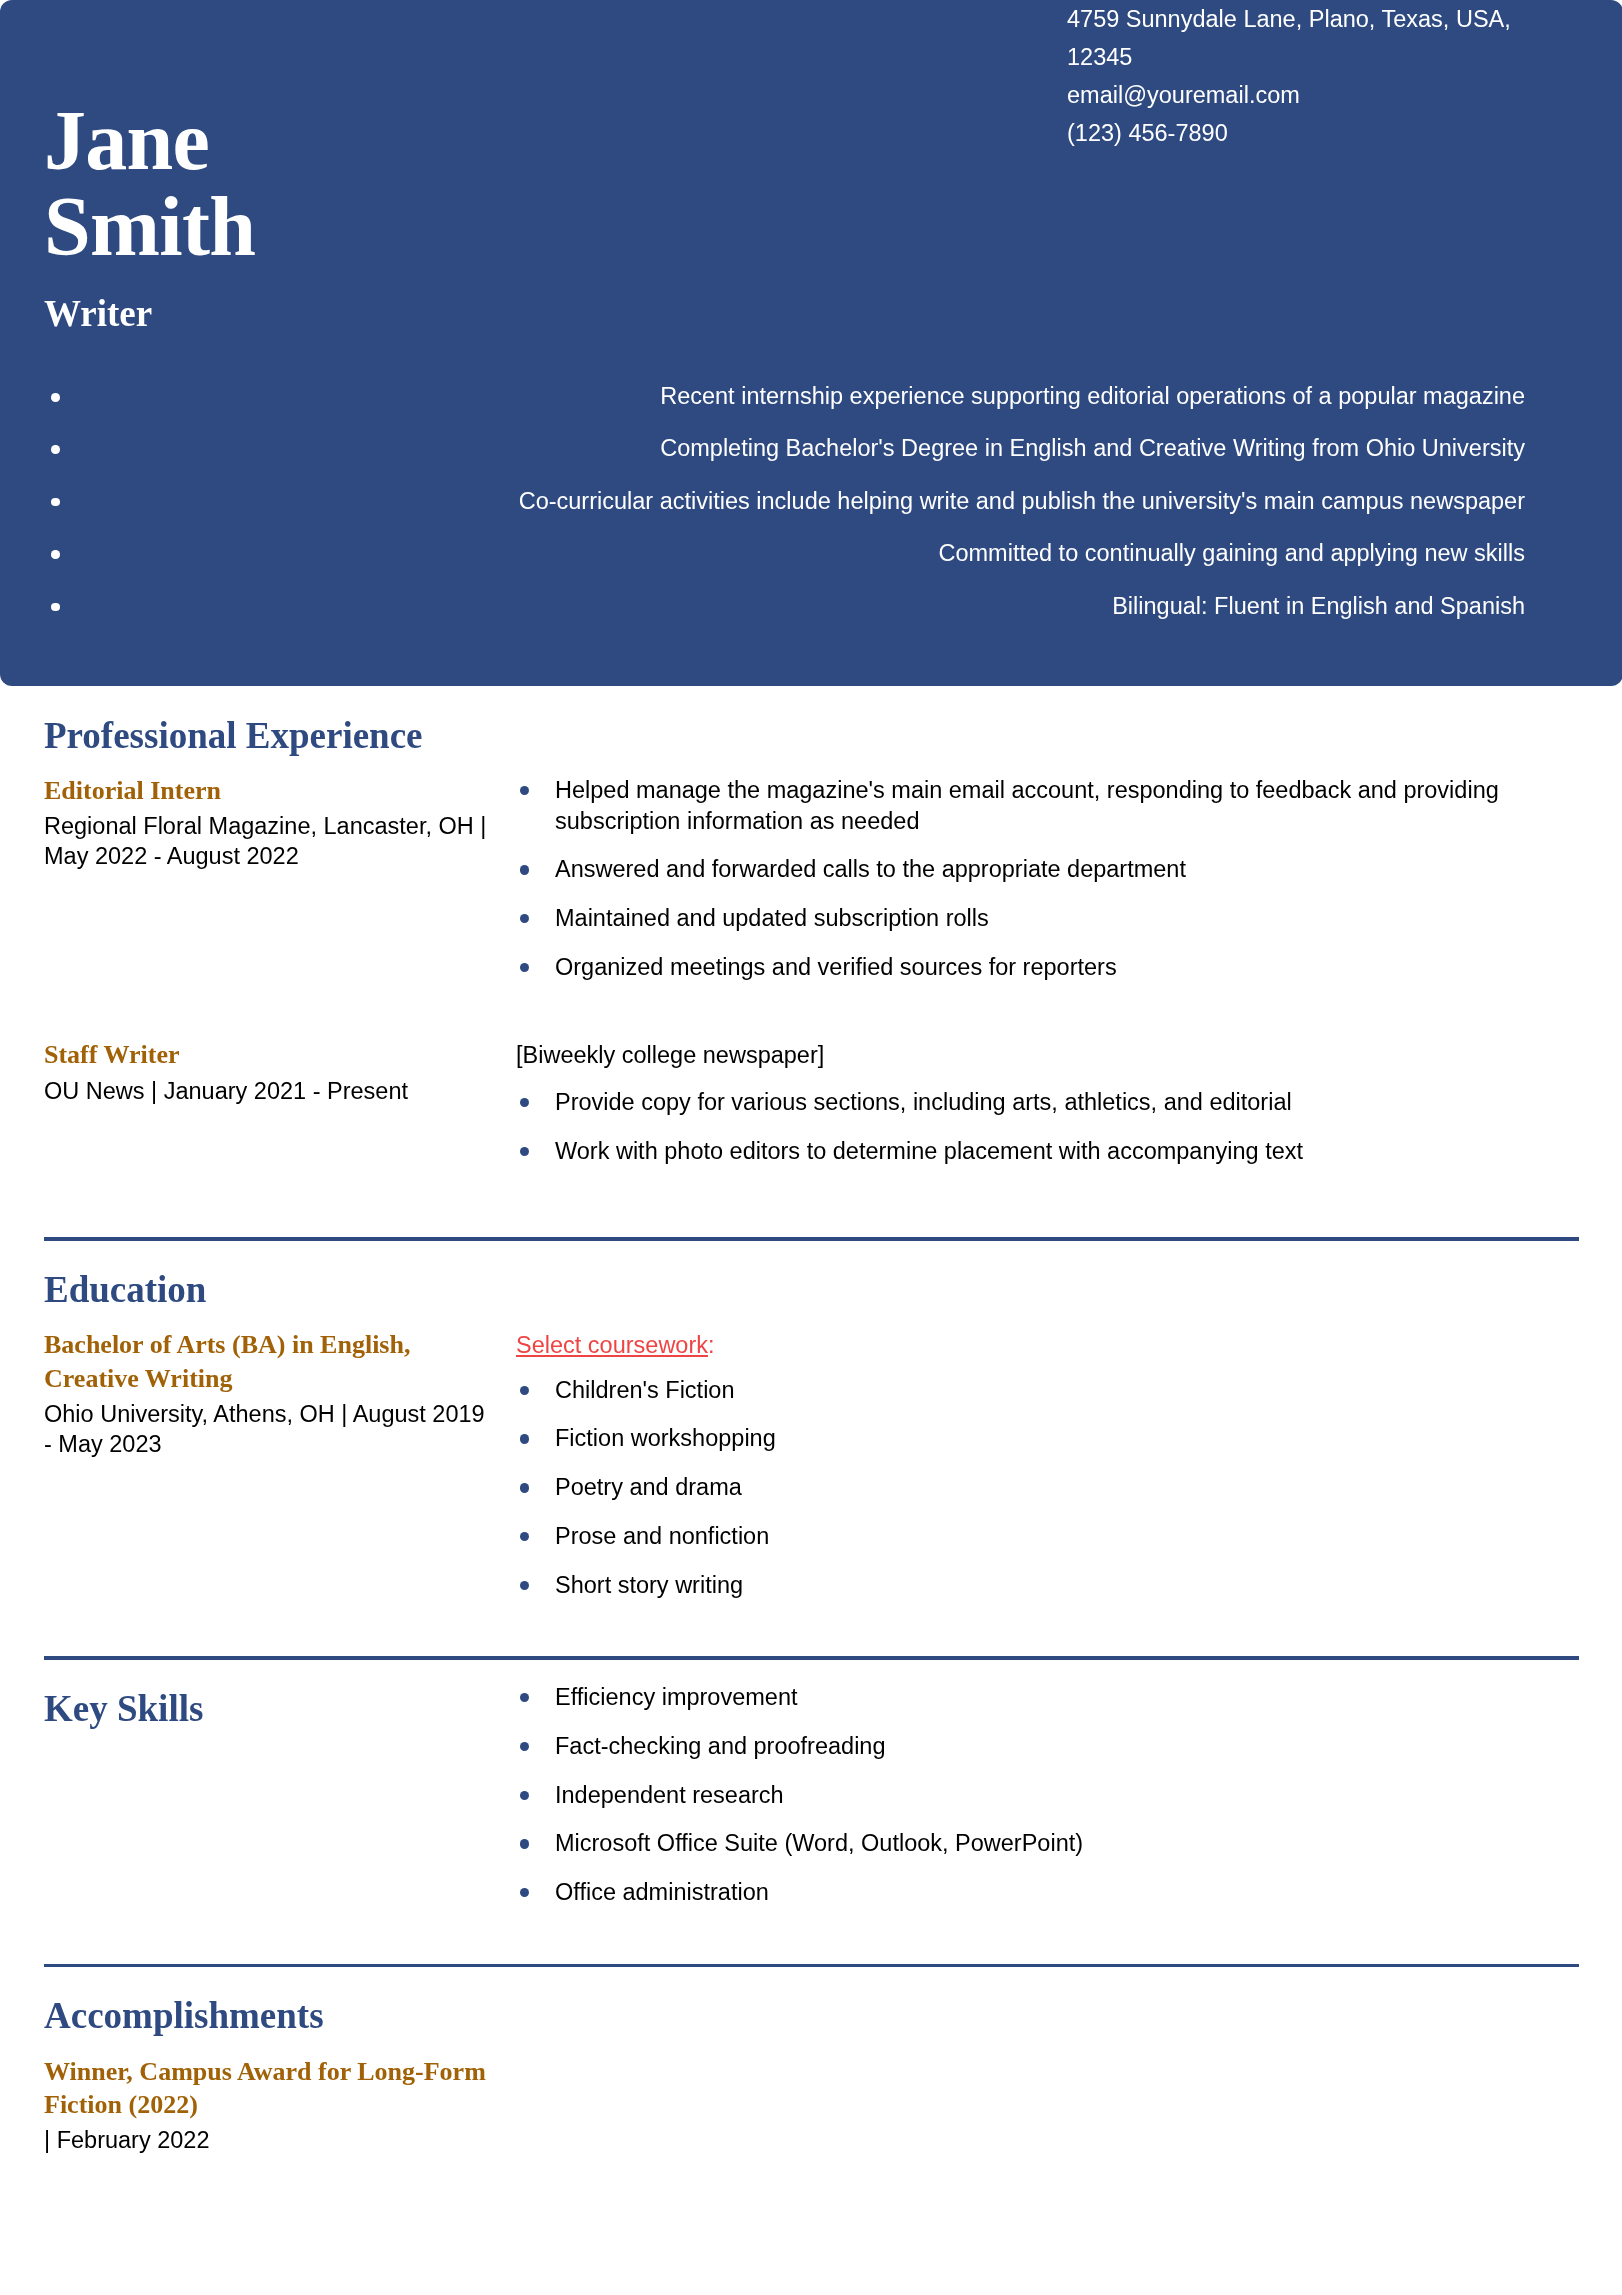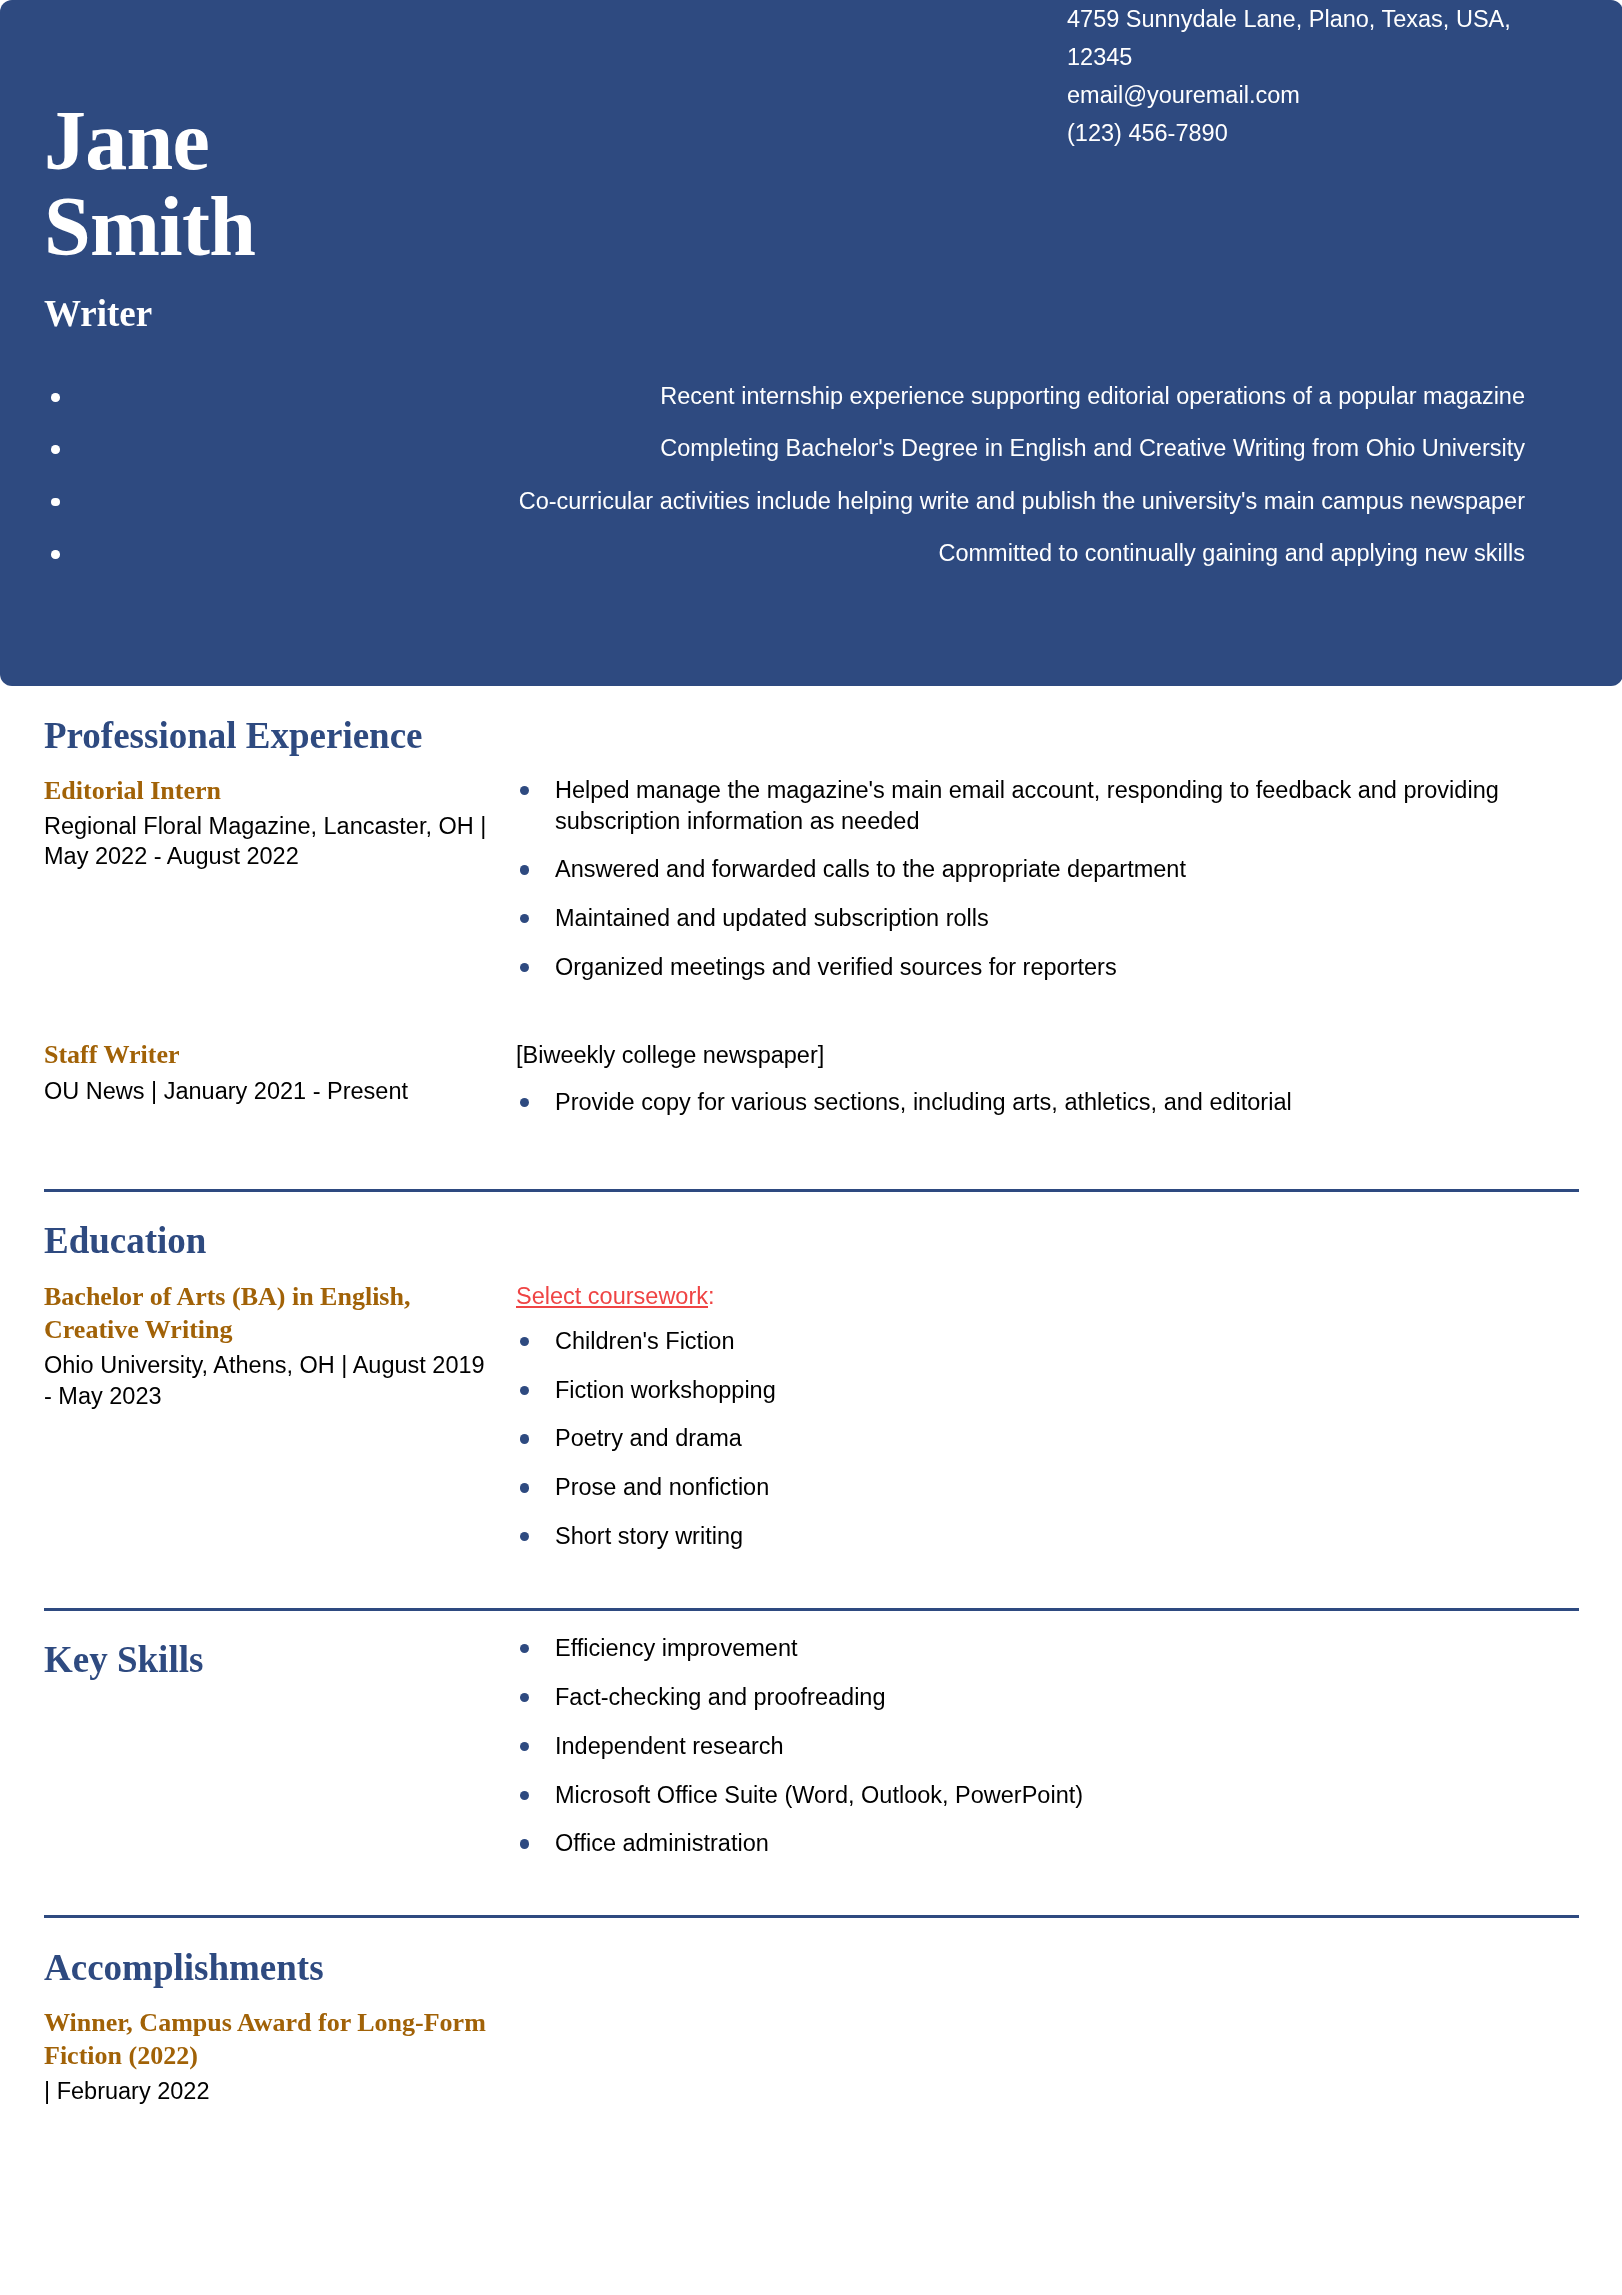--- a/index.html
+++ b/index.html
@@ -196,20 +196,21 @@
       <div class="contact-line">(123) 456-7890</div>
     </div>
 
   </div>
 
   <ul class="summary">
     <li>Recent internship experience supporting editorial operations of a popular magazine</li>
     <li>Completing Bachelor's Degree in English and Creative Writing from Ohio University</li>
     <li>Co-curricular activities include helping write and publish the university's main campus newspaper</li>
     <li>Committed to continually gaining and applying new skills</li>
+    <li>Bilingual: Fluent in English and Spanish</li>
   </ul>
 </div>
 
 <div class="body-wrap">
 
   <div class="section">
     <div class="section-title">Professional Experience</div>
 
     <div class="entry">
       <div class="col-left">
@@ -230,20 +231,21 @@
 
     <div class="entry">
       <div class="col-left">
         <div class="entry-title">Staff Writer</div>
         <div class="entry-meta">OU News | January 2021 - Present</div>
       </div>
       <div class="col-right">
         <div class="plain-line">[Biweekly college newspaper]</div>
         <ul class="bullets">
           <li>Provide copy for various sections, including arts, athletics, and editorial</li>
+          <li>Work with photo editors to determine placement with accompanying text</li>
         </ul>
       </div>
     </div>
 
     <div class="spacer-lg"></div>
   </div>
 
   <div class="divider"></div>
   <div class="section">
     <div class="section-title">Education</div>

